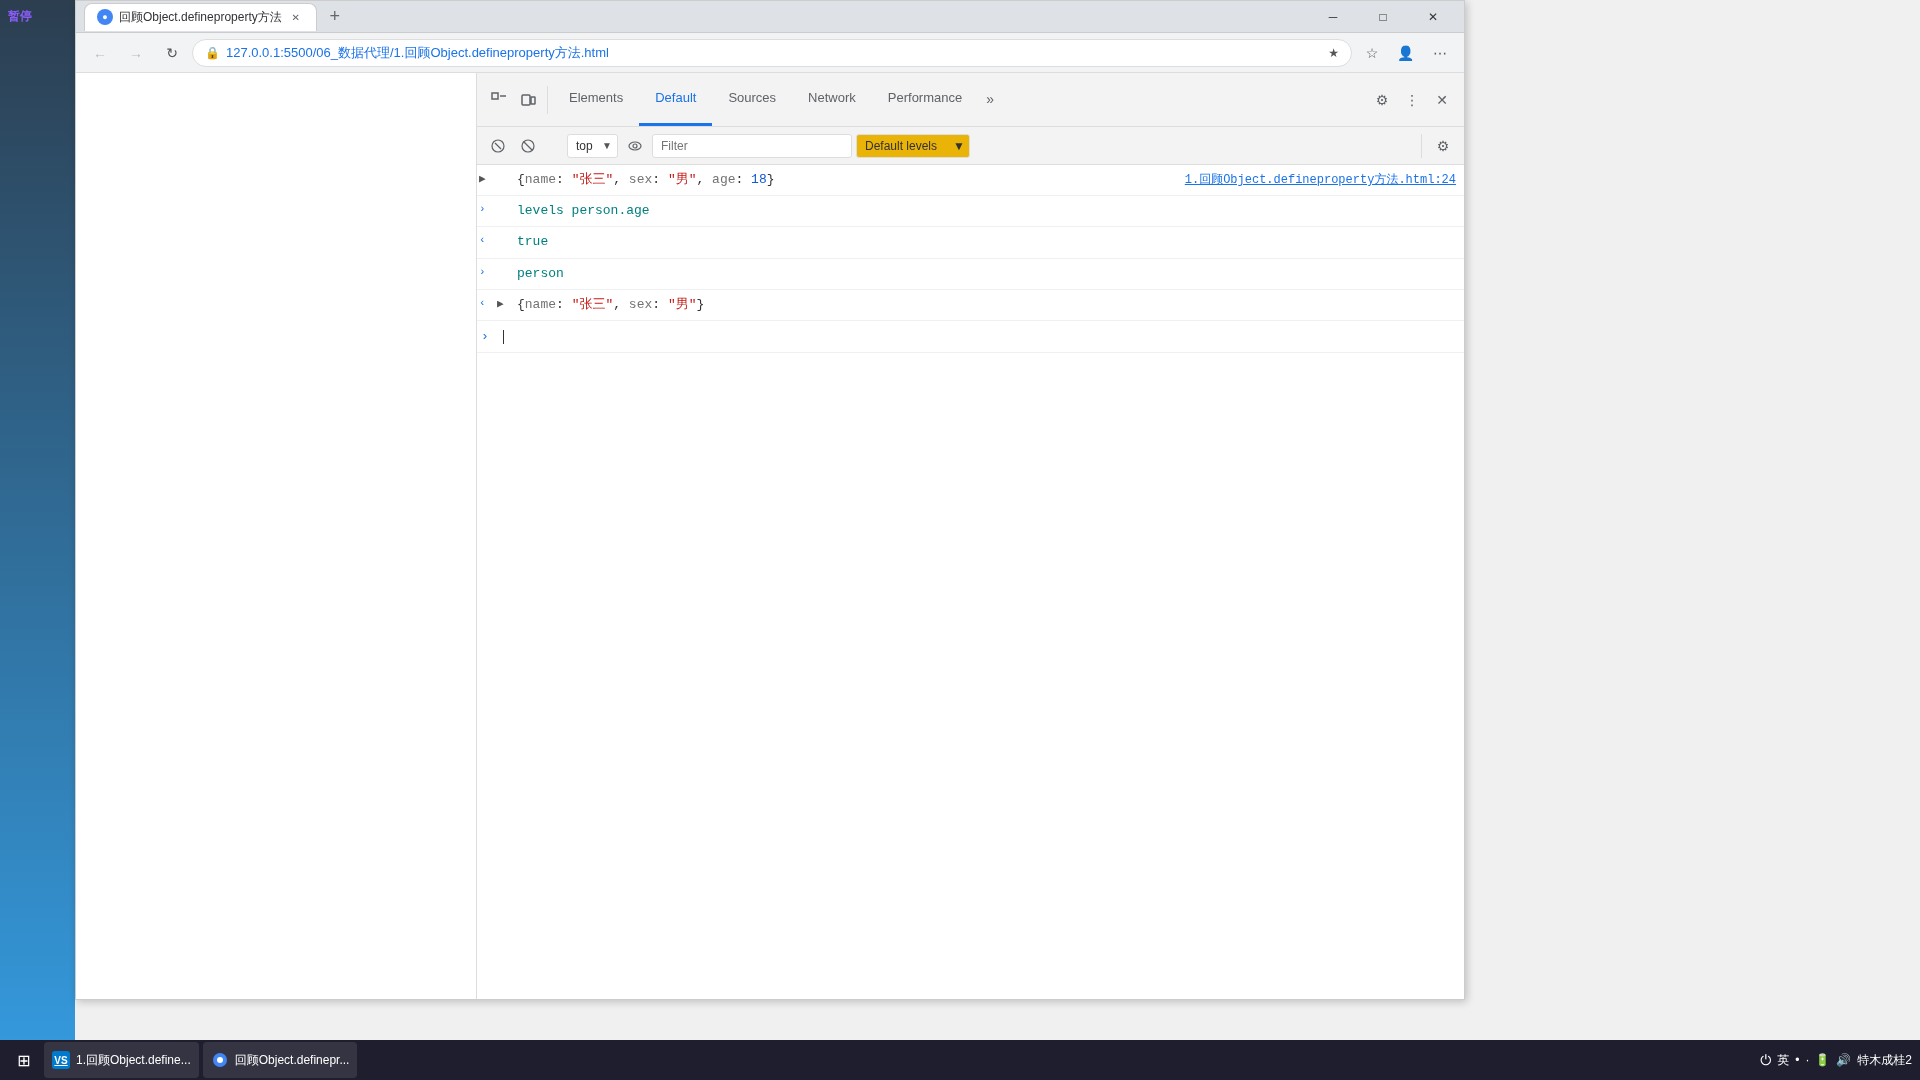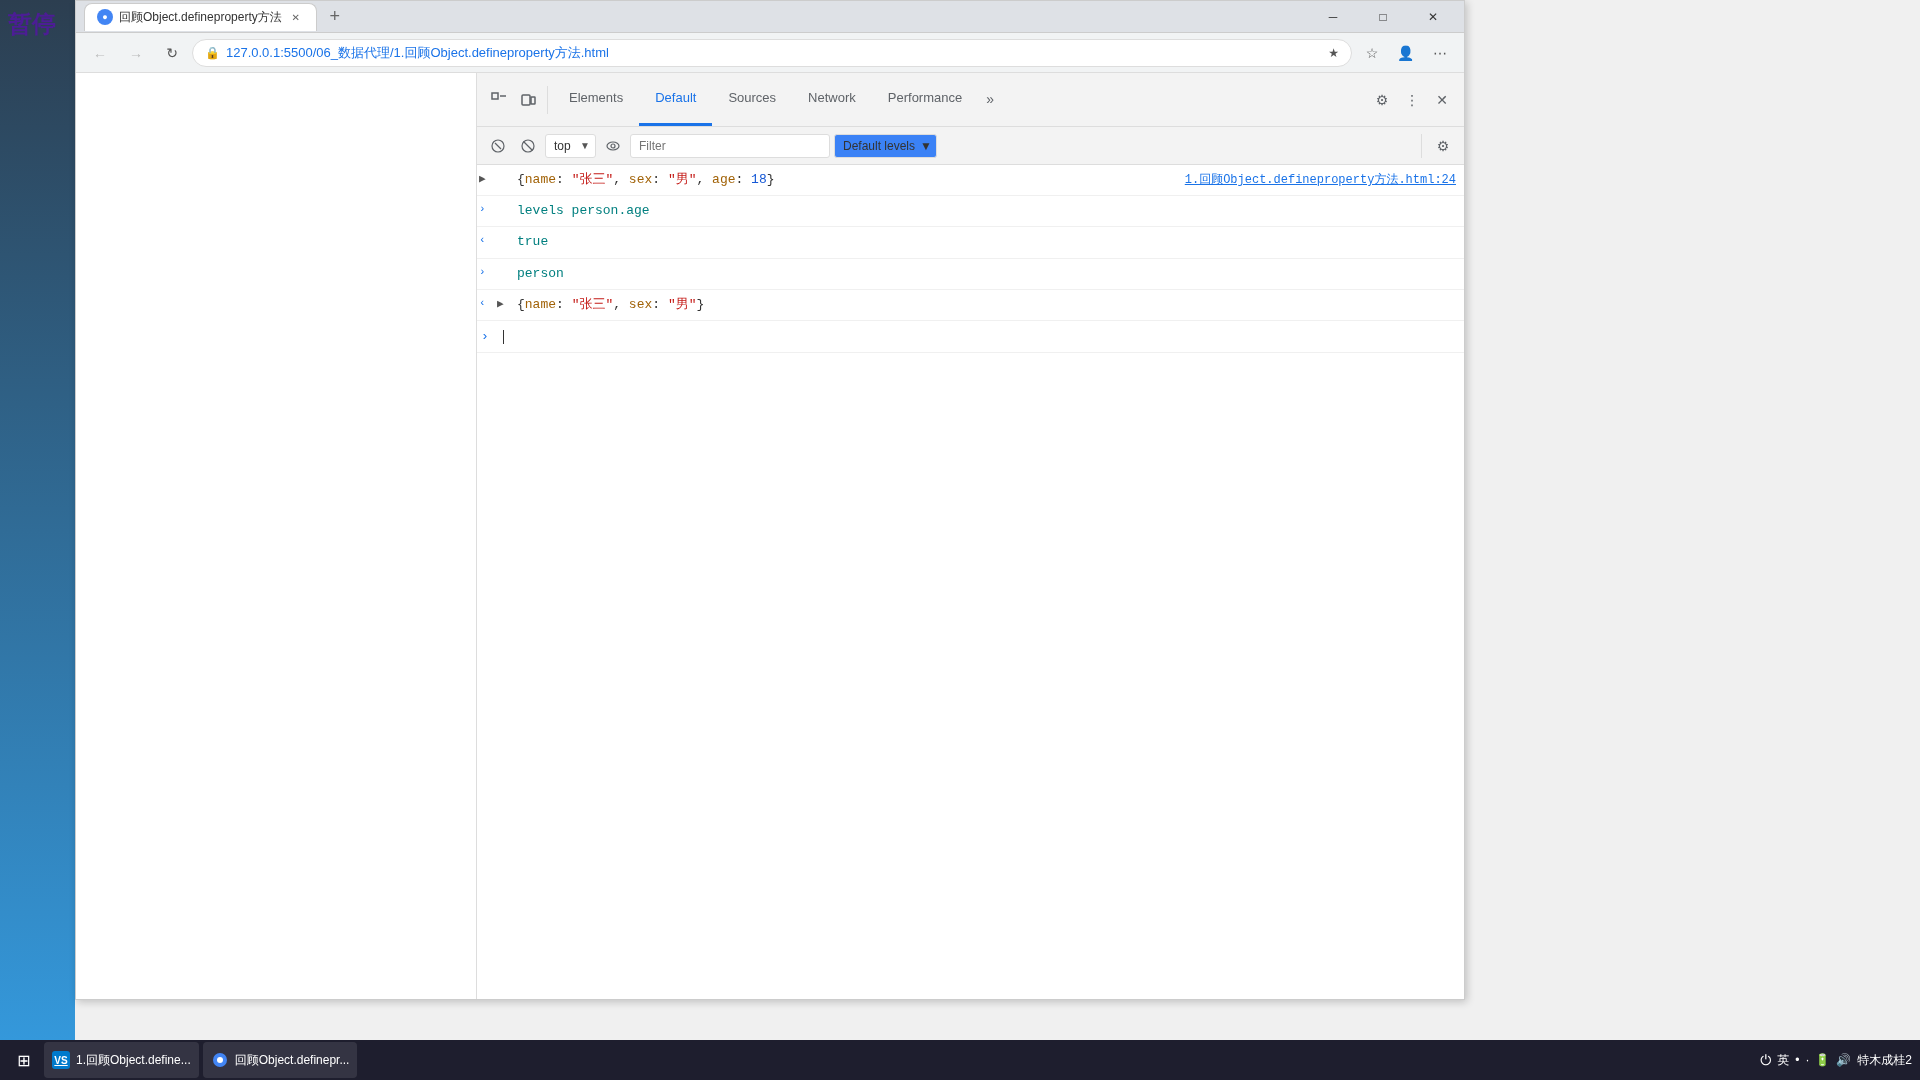--- a/index.html
+++ b/index.html
@@ -253,20 +253,21 @@
       height: 24px;
       background: white;
       border: 1px solid #ddd;
       border-radius: 3px;
       padding: 0 24px 0 8px;
       font-size: 12px;
       color: #333;
       cursor: pointer;
       appearance: none;
       position: relative;
+      margin-left: 22px;
     }
     .console-select-wrap {
       position: relative;
       display: flex;
       align-items: center;
     }
     .select-arrow {
       position: absolute;
       right: 6px;
       font-size: 10px;
@@ -278,29 +279,29 @@
       background: white;
       border: 1px solid #ddd;
       border-radius: 3px;
       padding: 0 8px;
       font-size: 12px;
       color: #333;
       width: 200px;
     }
     .default-levels {
       height: 24px;
-      background: #3b82f6;
+      background: #eab308;
       border: 1px solid #ddd;
       border-radius: 3px;
       padding: 0 4px 0 8px;
       font-size: 12px;
       color: #333;
       display: flex;
       align-items: center;
-      gap: 5px;
+      gap: 16px;
       cursor: pointer;
     }
     .divider-h { flex: 1; }
     .settings-gear {
       width: 26px;
       height: 26px;
       display: flex;
       align-items: center;
       justify-content: center;
       color: #5f6368;
@@ -360,21 +361,21 @@
       color: #1a73e8;
       white-space: nowrap;
       text-decoration: underline;
       cursor: pointer;
     }
     .color-teal { color: #007f7f; }
 
     .obj-preview { color: #333; }
     .str-val { color: #c41a16; }
     .num-val { color: #1558d6; }
-    .key-val { color: #a16207; }
+    .key-val { color: #737373; }
 
     
     .console-input-line {
       display: flex;
       align-items: center;
       padding: 4px 0;
       min-height: 28px;
       border-bottom: 1px solid #f0f0f0;
     }
     .input-caret {
@@ -457,22 +458,22 @@
       gap: 6px;
       color: white;
       font-size: 12px;
     }
 
     
     .watermark {
       position: absolute;
       top: 8px;
       left: 8px;
-      font-size: 24px;
-      color: #4c1d95;
+      font-size: 12px;
+      color: #8b5cf6;
       font-weight: bold;
     }
   </style>
 </head>
 <body>
 
 <div class="desktop-bg"></div>
 
 <div class="watermark">暂停</div>
 

